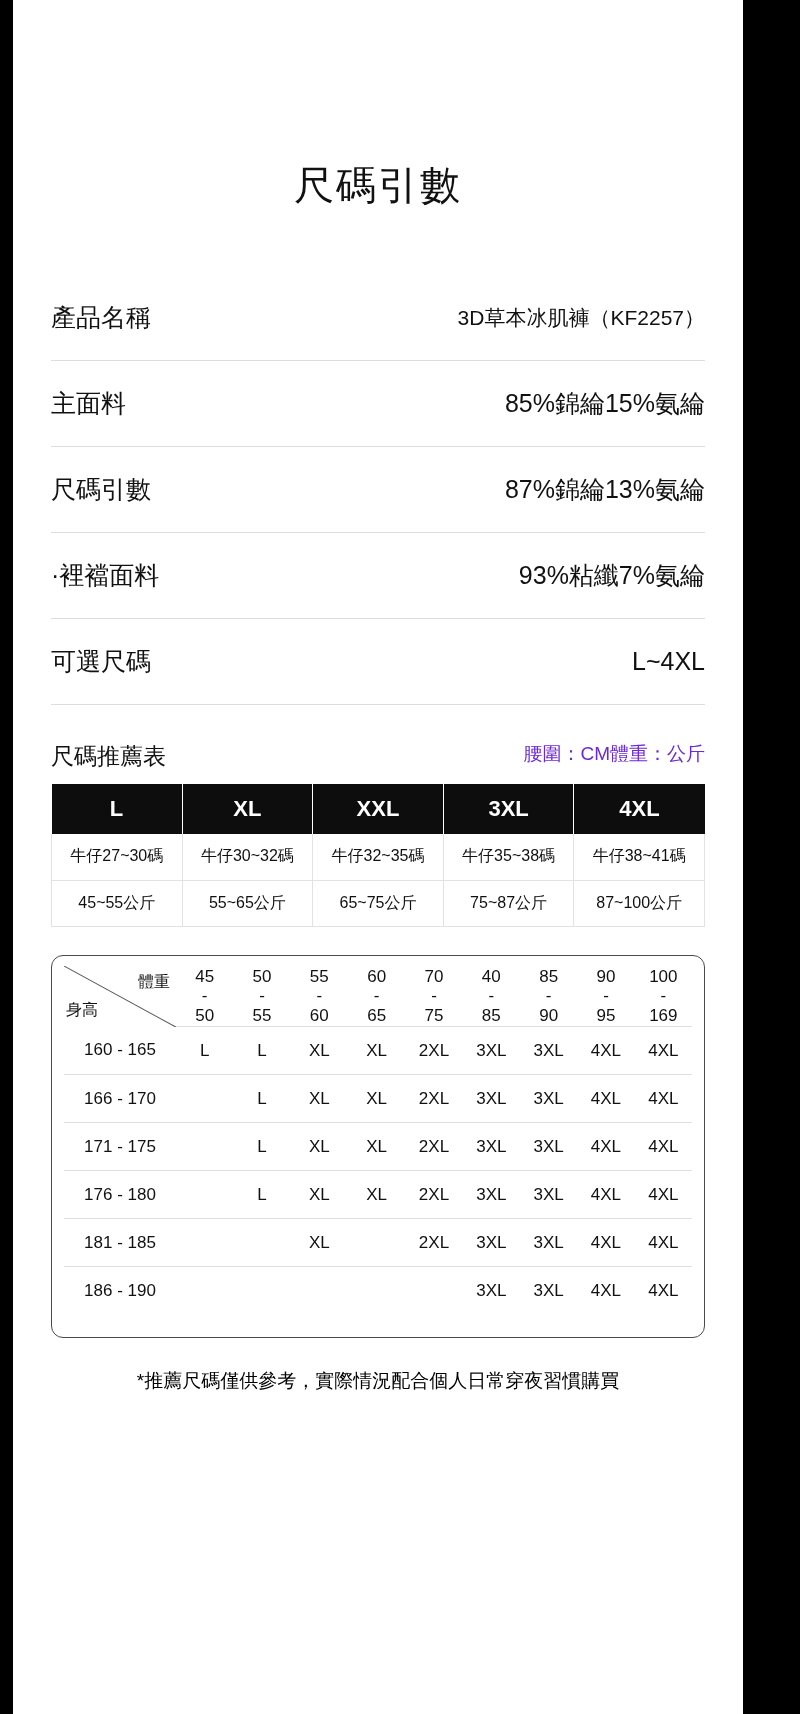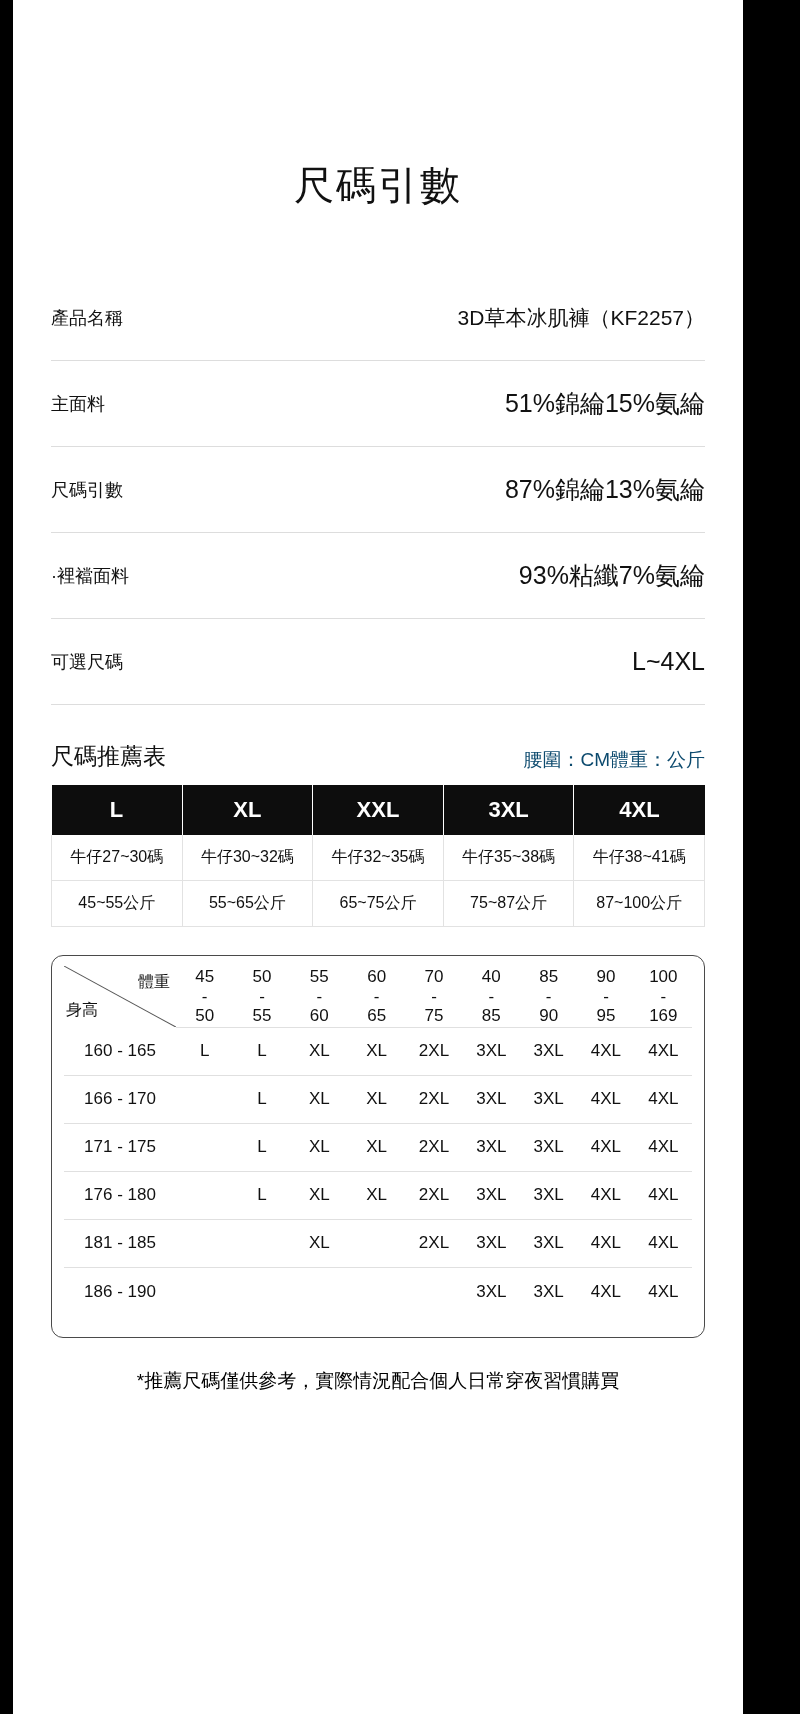--- a/index.html
+++ b/index.html
@@ -44,21 +44,21 @@
   }
   .spec-row {
     display: flex;
     align-items: center;
     justify-content: space-between;
     height: 86px;
     border-bottom: 1px solid #dddddd;
   }
   .spec-row:last-child { border-bottom: 1px solid #dddddd; }
   .spec-label {
-    font-size: 18px;
+    font-size: 25px;
     color: #111;
     white-space: nowrap;
   }
   .spec-value {
     font-size: 21px;
     color: #111;
     text-align: right;
     white-space: nowrap;
   }
   .spec-value.big { font-size: 25px; }
@@ -69,25 +69,24 @@
     align-items: flex-start;
     justify-content: space-between;
     padding: 36px 38px 8px 38px;
   }
   .rec-title {
     font-size: 23px;
     color: #111;
   }
   .rec-unit {
     font-size: 19px;
-    color: #0c4a6e;
+    color: #6d28d9;
     width: 215px;
     text-align: right;
     line-height: 1.35;
-    margin-top: 6px;
   }
 
   
   .size-table {
     margin: 4px 38px 0 38px;
     width: calc(100% - 76px);
     border-collapse: collapse;
     table-layout: fixed;
   }
   .size-table th {
@@ -178,21 +177,21 @@
 
     <div class="title">尺碼引數</div>
 
     <div class="spec-list">
         <div class="spec-row">
           <div class="spec-label">產品名稱</div>
           <div class="spec-value">3D草本冰肌褲（KF2257）</div>
         </div>
         <div class="spec-row">
           <div class="spec-label">主面料</div>
-          <div class="spec-value big">51%錦綸15%氨綸</div>
+          <div class="spec-value big">85%錦綸15%氨綸</div>
         </div>
         <div class="spec-row">
           <div class="spec-label">尺碼引數</div>
           <div class="spec-value big">87%錦綸13%氨綸</div>
         </div>
         <div class="spec-row">
           <div class="spec-label">·裡襠面料</div>
           <div class="spec-value big">93%粘纖7%氨綸</div>
         </div>
         <div class="spec-row">

